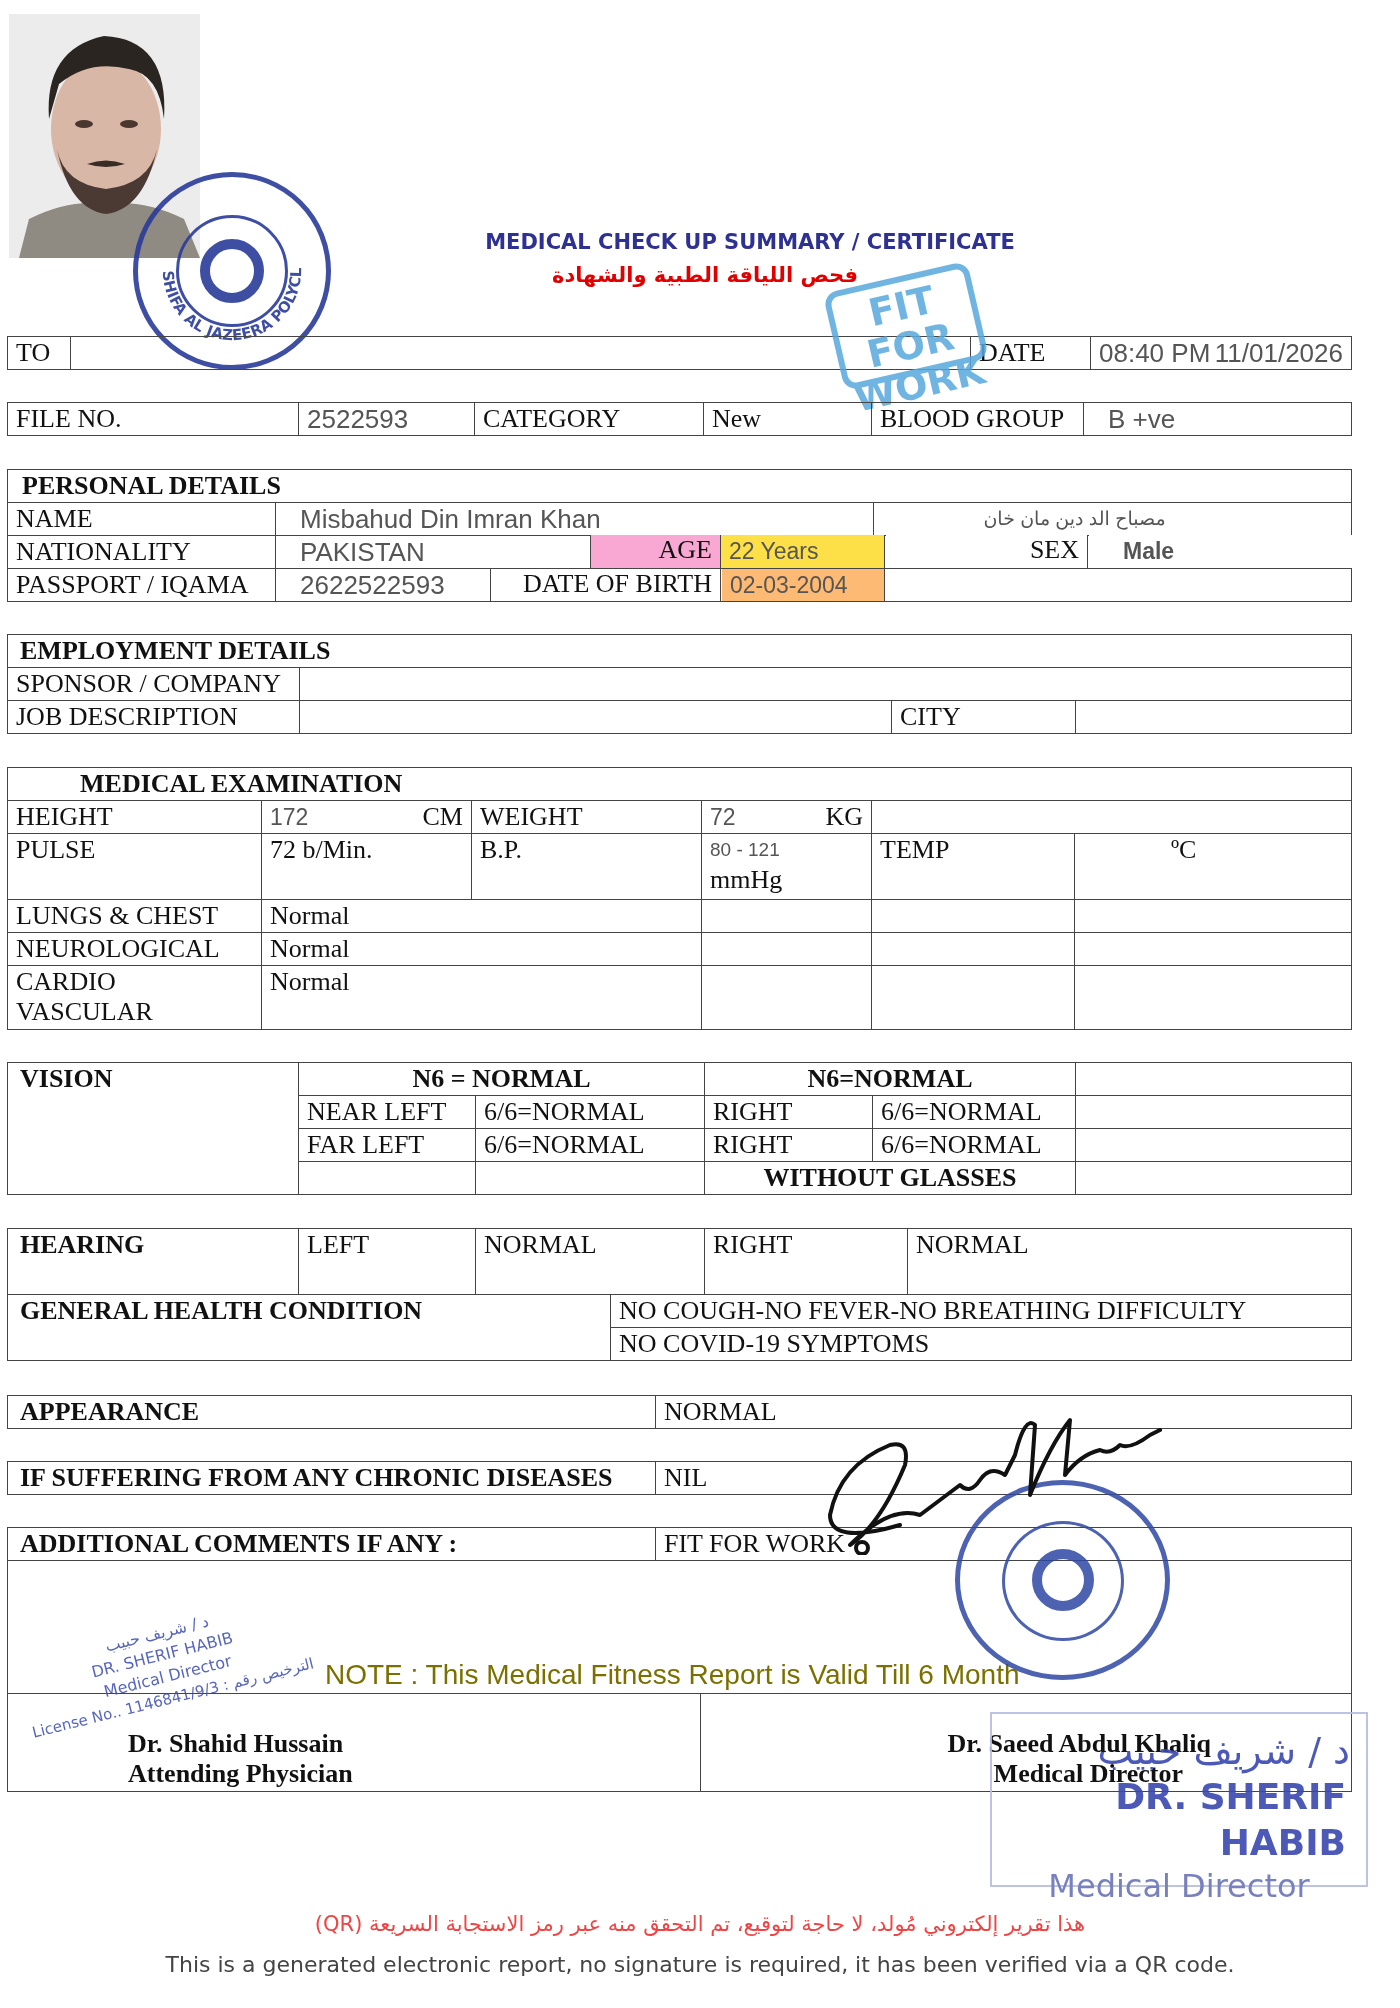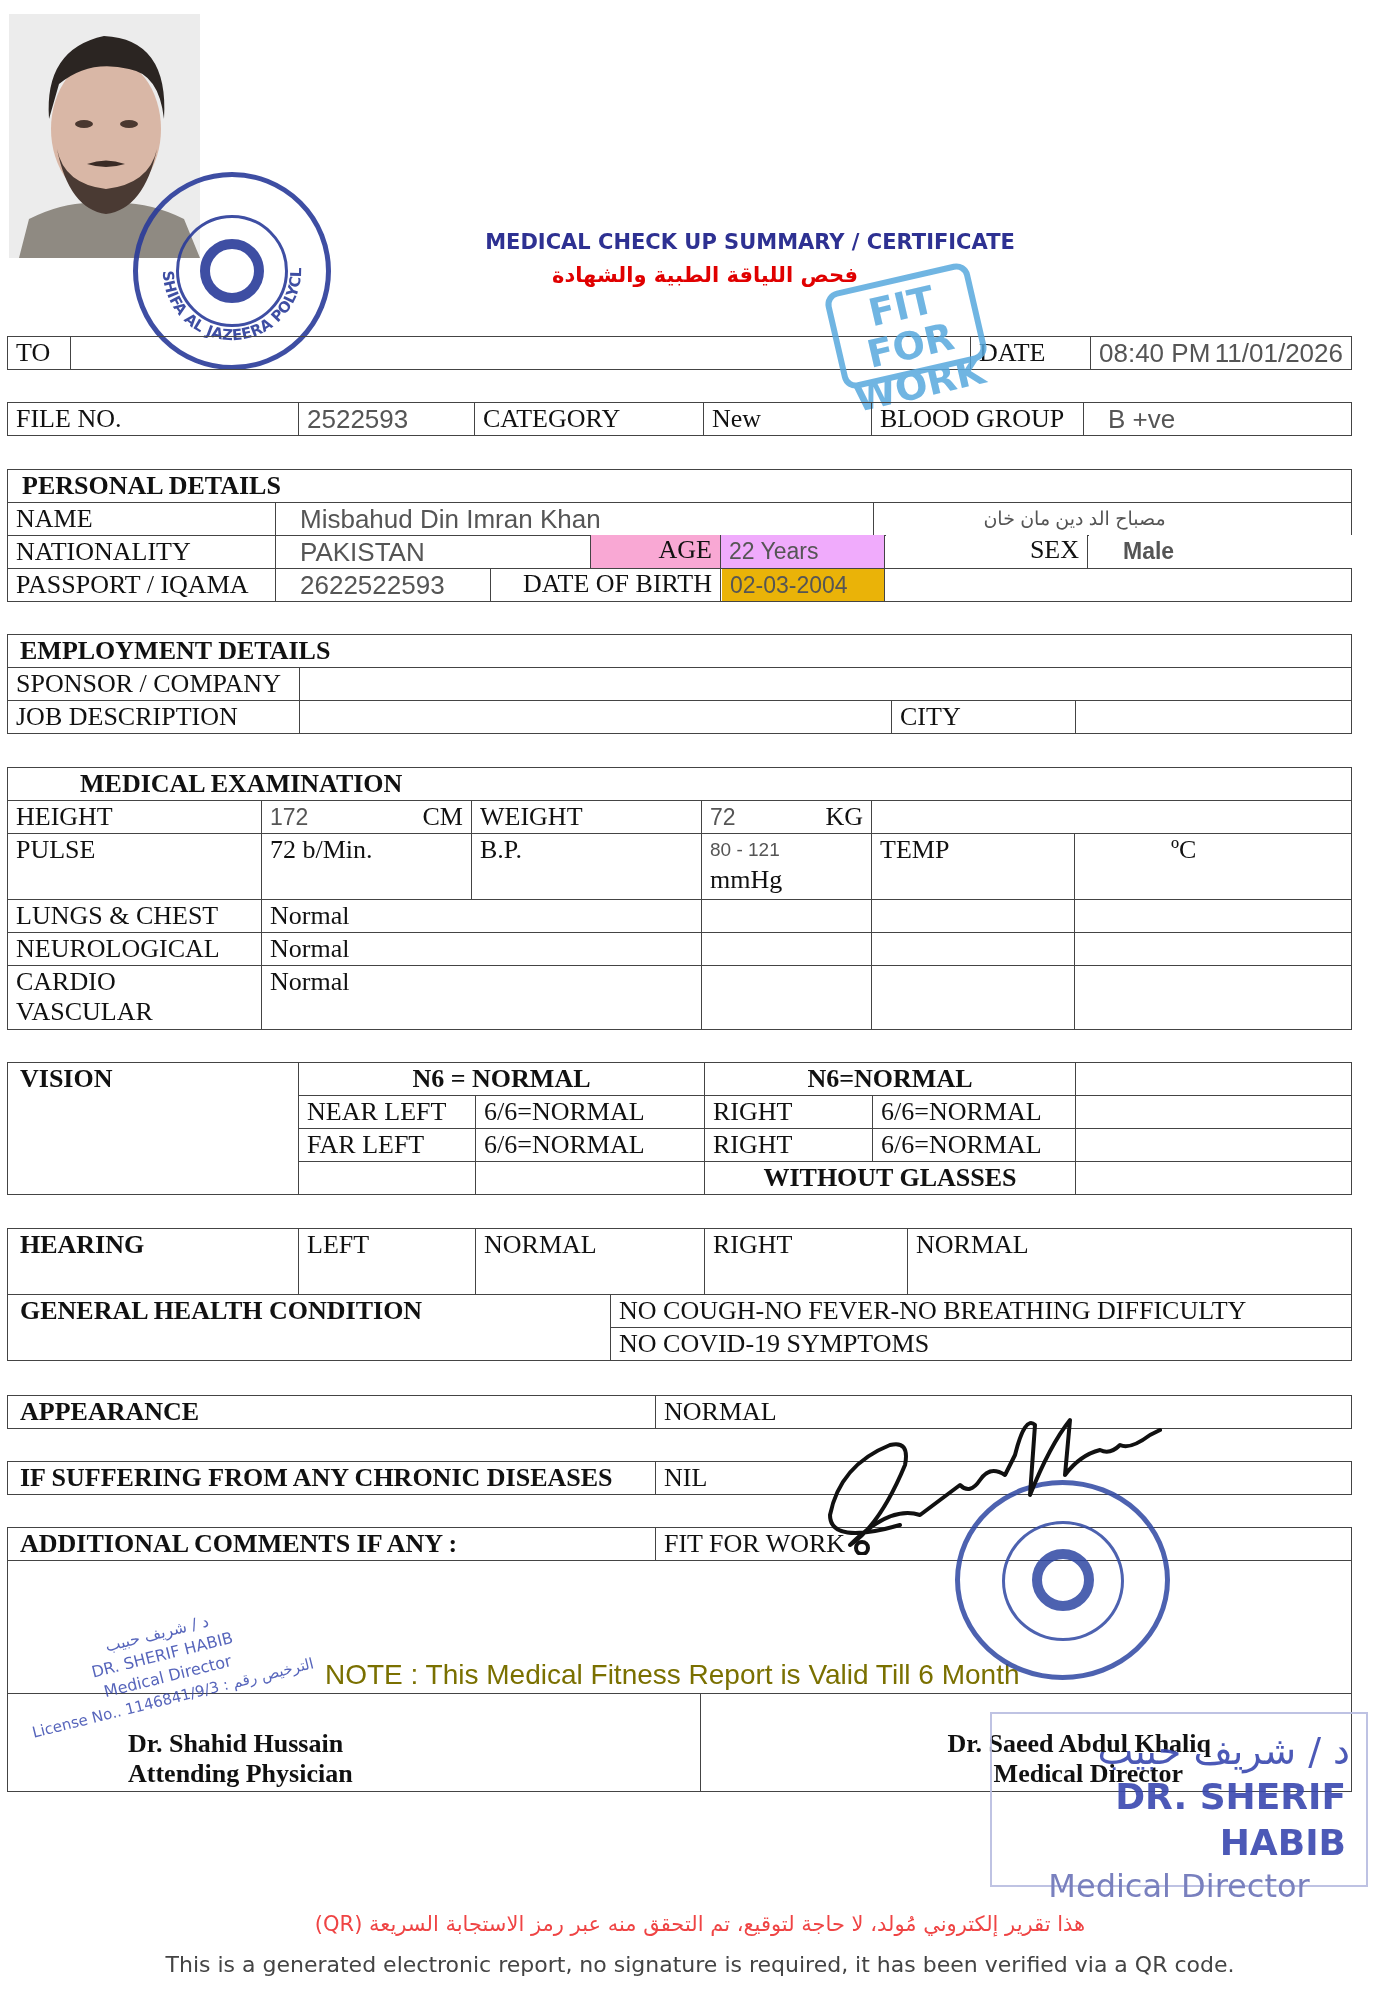--- a/index.html
+++ b/index.html
@@ -126,26 +126,26 @@
   </tr>
   <tr>
     <td class="lbl">PASSPORT / IQAMA</td>
     <td class="val" style="padding-left:24px">2622522593</td>
     <td colspan="4"></td>
   </tr>
 </tbody>
   </table>
 
 <div class="abs" style="left:590px;top:535px;width:130px;height:33px;border-left:1.5px solid #444;text-align:right;font-size:26px;line-height:30px;padding-right:8px;background:#f9a8d4;">AGE</div>
-<div class="abs val" style="left:720px;top:535px;width:165px;height:33px;border-left:1.5px solid #444;border-right:1.5px solid #444;font-size:23px;line-height:32px;padding-left:8px;background:#f0abfc;">22 Years</div>
+<div class="abs val" style="left:720px;top:535px;width:165px;height:33px;border-left:1.5px solid #444;border-right:1.5px solid #444;font-size:23px;line-height:32px;padding-left:8px;background:#fde047;">22 Years</div>
 <div class="abs" style="left:886px;top:535px;width:202px;height:33px;text-align:right;font-size:26px;line-height:30px;padding-right:8px;border-right:1.5px solid #444;background:#fff;">SEX</div>
 <div class="abs val" style="left:1089px;top:535px;width:277px;height:33px;font-size:23px;line-height:32px;padding-left:34px;font-weight:bold;color:#555;background:#fff;">Male</div>
 
 <div class="abs" style="left:490px;top:569px;width:231px;height:32px;border-left:1.5px solid #444;border-right:1.5px solid #444;text-align:right;font-size:26px;line-height:30px;padding-right:8px;background:#fff;">DATE OF BIRTH</div>
-<div class="abs val" style="left:722px;top:569px;width:163px;height:32px;border-right:1.5px solid #444;font-size:23px;line-height:32px;padding-left:8px;background:#eab308;">02-03-2004</div>
+<div class="abs val" style="left:722px;top:569px;width:163px;height:32px;border-right:1.5px solid #444;font-size:23px;line-height:32px;padding-left:8px;background:#fdba74;">02-03-2004</div>
 
 <table class="form" style="top:634px;">
   <colgroup>
       <col style="width:292px">
       <col style="width:592px">
       <col style="width:184px">
       <col>
     </colgroup>
   <tbody>
       <tr>

